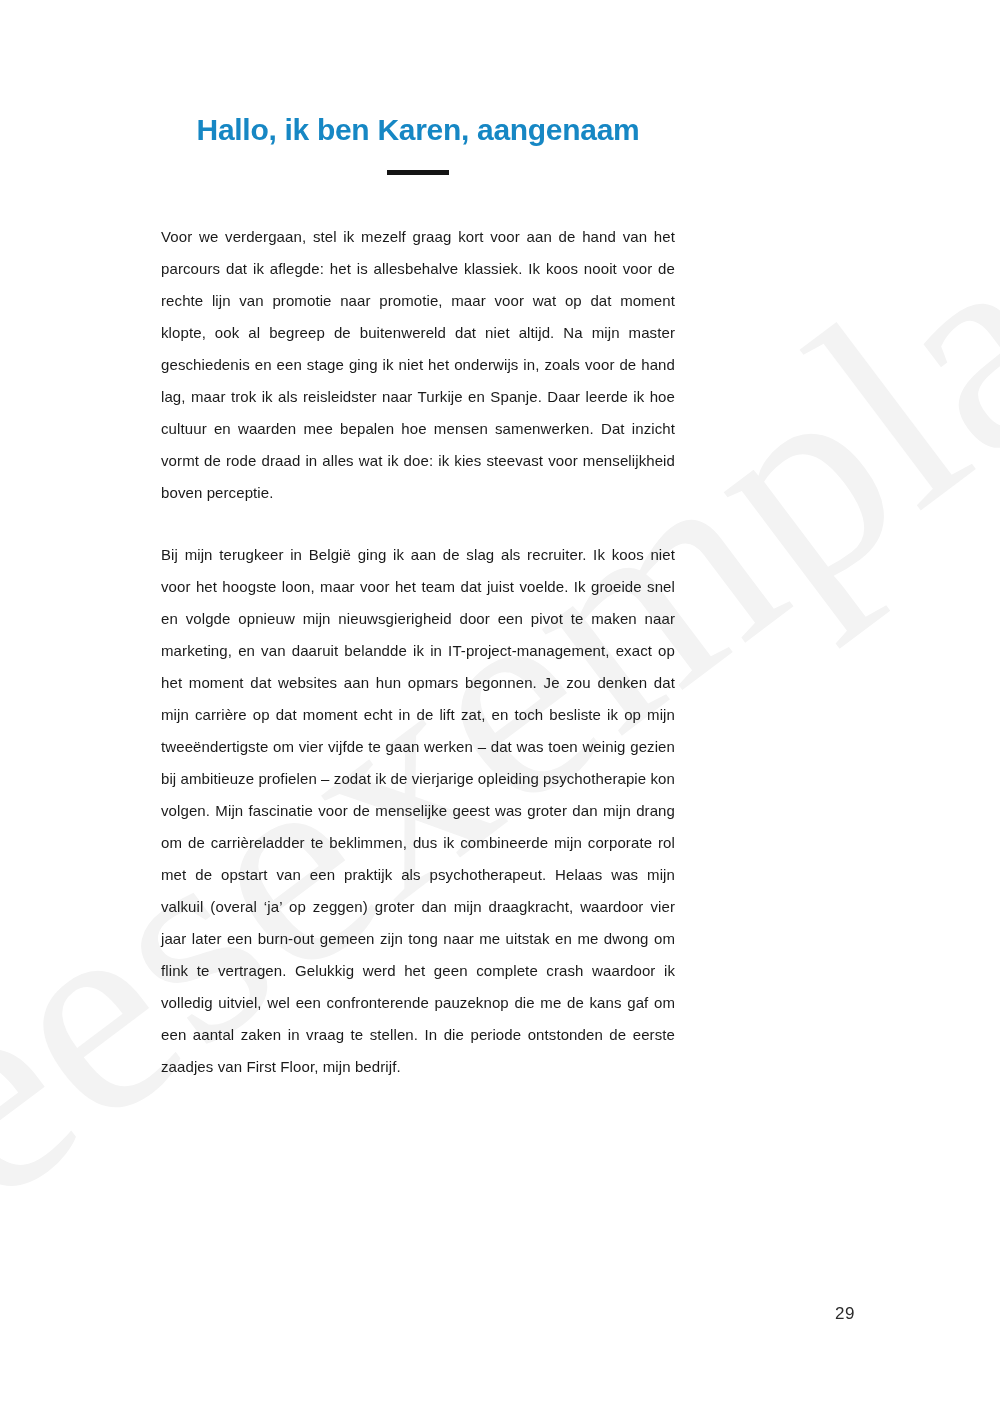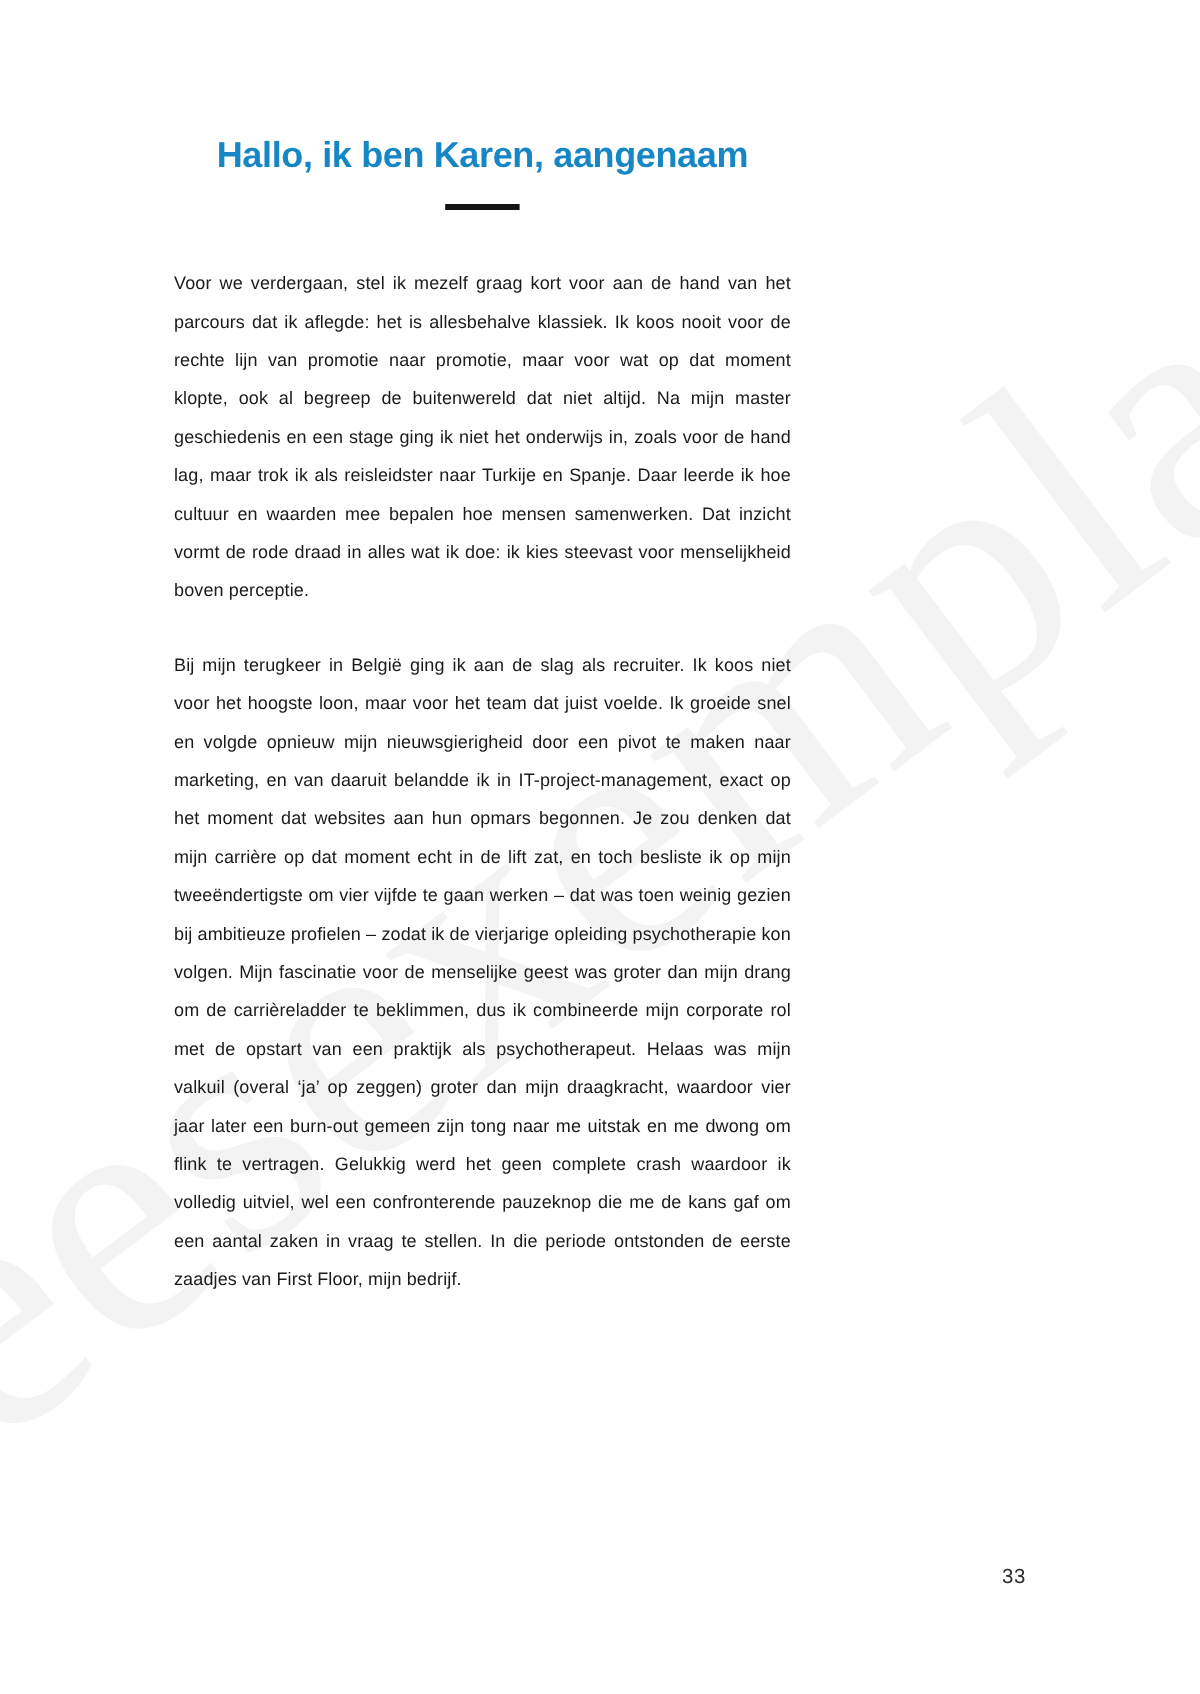--- a/index.html
+++ b/index.html
@@ -43,20 +43,21 @@
     user-select: none;
   }
 
   
   .content {
     position: relative;
     z-index: 1;
     padding: 0 145px;
     box-sizing: border-box;
     width: 804px;
+    margin-left: 16px;
   }
 
   .page-title {
     margin: 0;
     padding-top: 112px;
     text-align: center;
     font-family: "Liberation Sans", "DejaVu Sans", sans-serif;
     font-size: 30px;
     font-weight: 700;
     letter-spacing: -0.3px;
@@ -119,15 +120,15 @@
 
     <hr class="title-rule">
 
     <div class="body-text">
       <p class="body-paragraph">Voor we verdergaan, stel ik mezelf graag kort voor aan de hand van het parcours dat ik aflegde: het is allesbehalve klassiek. Ik koos nooit voor de rechte lijn van promotie naar promotie, maar voor wat op dat moment klopte, ook al begreep de buitenwereld dat niet altijd. Na mijn master geschiedenis en een stage ging ik niet het onderwijs in, zoals voor de hand lag, maar trok ik als reisleidster naar Turkije en Spanje. Daar leerde ik hoe cultuur en waarden mee bepalen hoe mensen samenwerken. Dat inzicht vormt de rode draad in alles wat ik doe: ik kies steevast voor menselijkheid boven perceptie.</p>
       <p class="body-paragraph">Bij mijn terugkeer in België ging ik aan de slag als recruiter. Ik koos niet voor het hoogste loon, maar voor het team dat juist voelde. Ik groeide snel en volgde opnieuw mijn nieuwsgierigheid door een pivot te maken naar marketing, en van daaruit belandde ik in IT-project-management, exact op het moment dat websites aan hun opmars begonnen. Je zou denken dat mijn carrière op dat moment echt in de lift zat, en toch besliste ik op mijn tweeëndertigste om vier vijfde te gaan werken – dat was toen weinig gezien bij ambitieuze profielen – zodat ik de vierjarige opleiding psychotherapie kon volgen. Mijn fascinatie voor de menselijke geest was groter dan mijn drang om de carrièreladder te beklimmen, dus ik combineerde mijn corporate rol met de opstart van een praktijk als psychotherapeut. Helaas was mijn valkuil (overal ‘ja’ op zeggen) groter dan mijn draagkracht, waardoor vier jaar later een burn-out gemeen zijn tong naar me uitstak en me dwong om flink te vertragen. Gelukkig werd het geen complete crash waardoor ik volledig uitviel, wel een confronterende pauzeknop die me de kans gaf om een aantal zaken in vraag te stellen. In die periode ontstonden de eerste zaadjes van First Floor, mijn bedrijf.</p>
     </div>
 
   </div>
 
-  <div class="page-footer">33</div>
+  <div class="page-footer">29</div>
 
 </div>
 
 </body></html>

